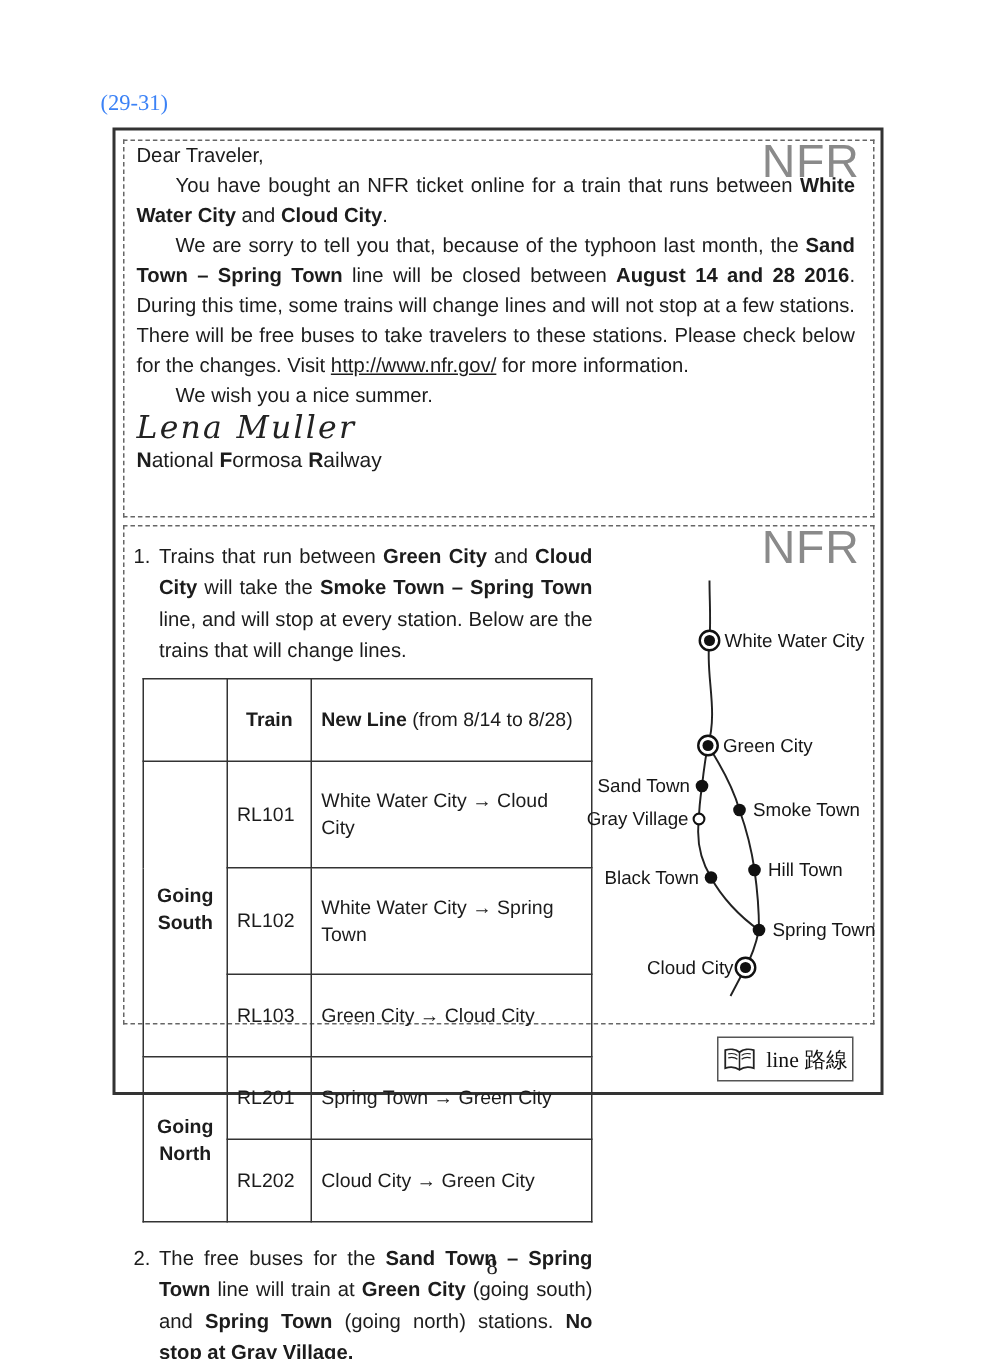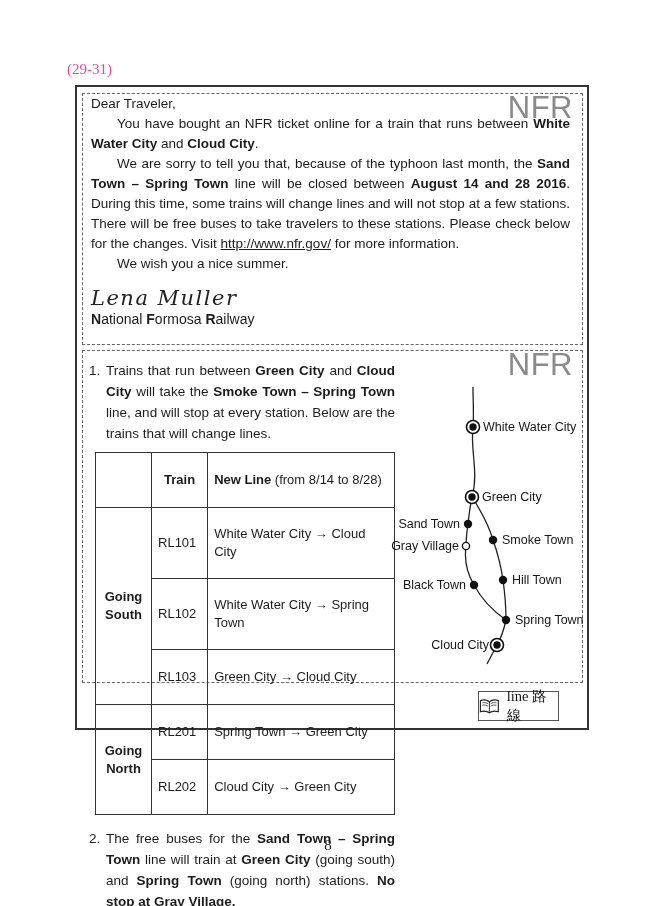--- a/index.html
+++ b/index.html
@@ -3,21 +3,21 @@
 <meta charset="utf-8">
 <style>
   html,body { margin:0; padding:0; }
   body {
     width:656px; height:906px; position:relative;
     background:#ffffff; color:#1c1c1c;
     font-family:"Liberation Sans", sans-serif;
   }
   .qrange {
     position:absolute; left:67px; top:61px;
-    font-family:"Liberation Serif", serif; font-size:15px; color:#ec4899;
+    font-family:"Liberation Serif", serif; font-size:15px; color:#3b82f6;
   }
   .outer {
     position:absolute; left:75px; top:85px; width:514px; height:645px;
     border:2px solid #333; box-sizing:border-box; background:#fff;
   }
   .dbox {
     position:absolute; left:5px; width:501px;
     border:1.5px dashed #666; box-sizing:border-box; background:#fff;
   }
   .dbox1 { top:6px;  height:252px; }
@@ -28,21 +28,21 @@
     font-size:31px; font-weight:400; color:#8a8a8a; letter-spacing:0.5px;
   }
 
   
   .letter-inner { padding:0 12px 0 8px; font-size:13.5px; line-height:20px; }
   .greeting { margin:26px 0 0 0; }
   .para { margin:0; text-align:justify; }
   .indent { text-indent:26px; }
   .sig {
     font-family:"DejaVu Serif", serif; font-style:italic;
-    font-size:21px; letter-spacing:1.5px; margin-top:14px; color:#222;
+    font-size:21px; letter-spacing:1.5px; margin-top:1px; color:#222;
   }
   .org { font-size:14px; margin-top:1px; }
 
   
   .leftcol { position:absolute; left:0; top:0; width:312px; padding:9px 0 0 6px; box-sizing:border-box; }
   .item { display:flex; font-size:13.5px; line-height:21px; }
   .item .inum { width:17px; flex:none; }
   .item .itxt { flex:1; text-align:justify; }
   .item2 { margin-top:13px; }
 
@@ -52,21 +52,21 @@
   .c2 { width:44px; }
   .c3 { width:198px; }
   th.hc { text-align:center; font-weight:bold; }
   th.hl { text-align:left; font-weight:normal; }
   td.dir { font-weight:bold; text-align:center; vertical-align:top; padding-top:1px; }
 
   .map { position:absolute; left:300px; top:0; width:201px; height:333px; }
   .map text { font-size:12.5px; fill:#161616; font-family:"Liberation Sans", sans-serif; }
 
   .legend {
-    position:absolute; left:401px; top:604px; width:81px; height:30px;
+    position:absolute; left:401px; top:604px; width:91px; height:30px;
     border:1.5px solid #555; box-sizing:border-box;
     display:flex; align-items:center; justify-content:center; gap:7px;
     background:#fff;
   }
   .legend .ltext { font-family:"Liberation Serif", serif; font-size:14.5px; color:#111; }
 
   .pageno {
     position:absolute; top:837px; left:0; width:100%;
     text-align:center; font-family:"Liberation Serif", serif; font-size:15px;
   }

